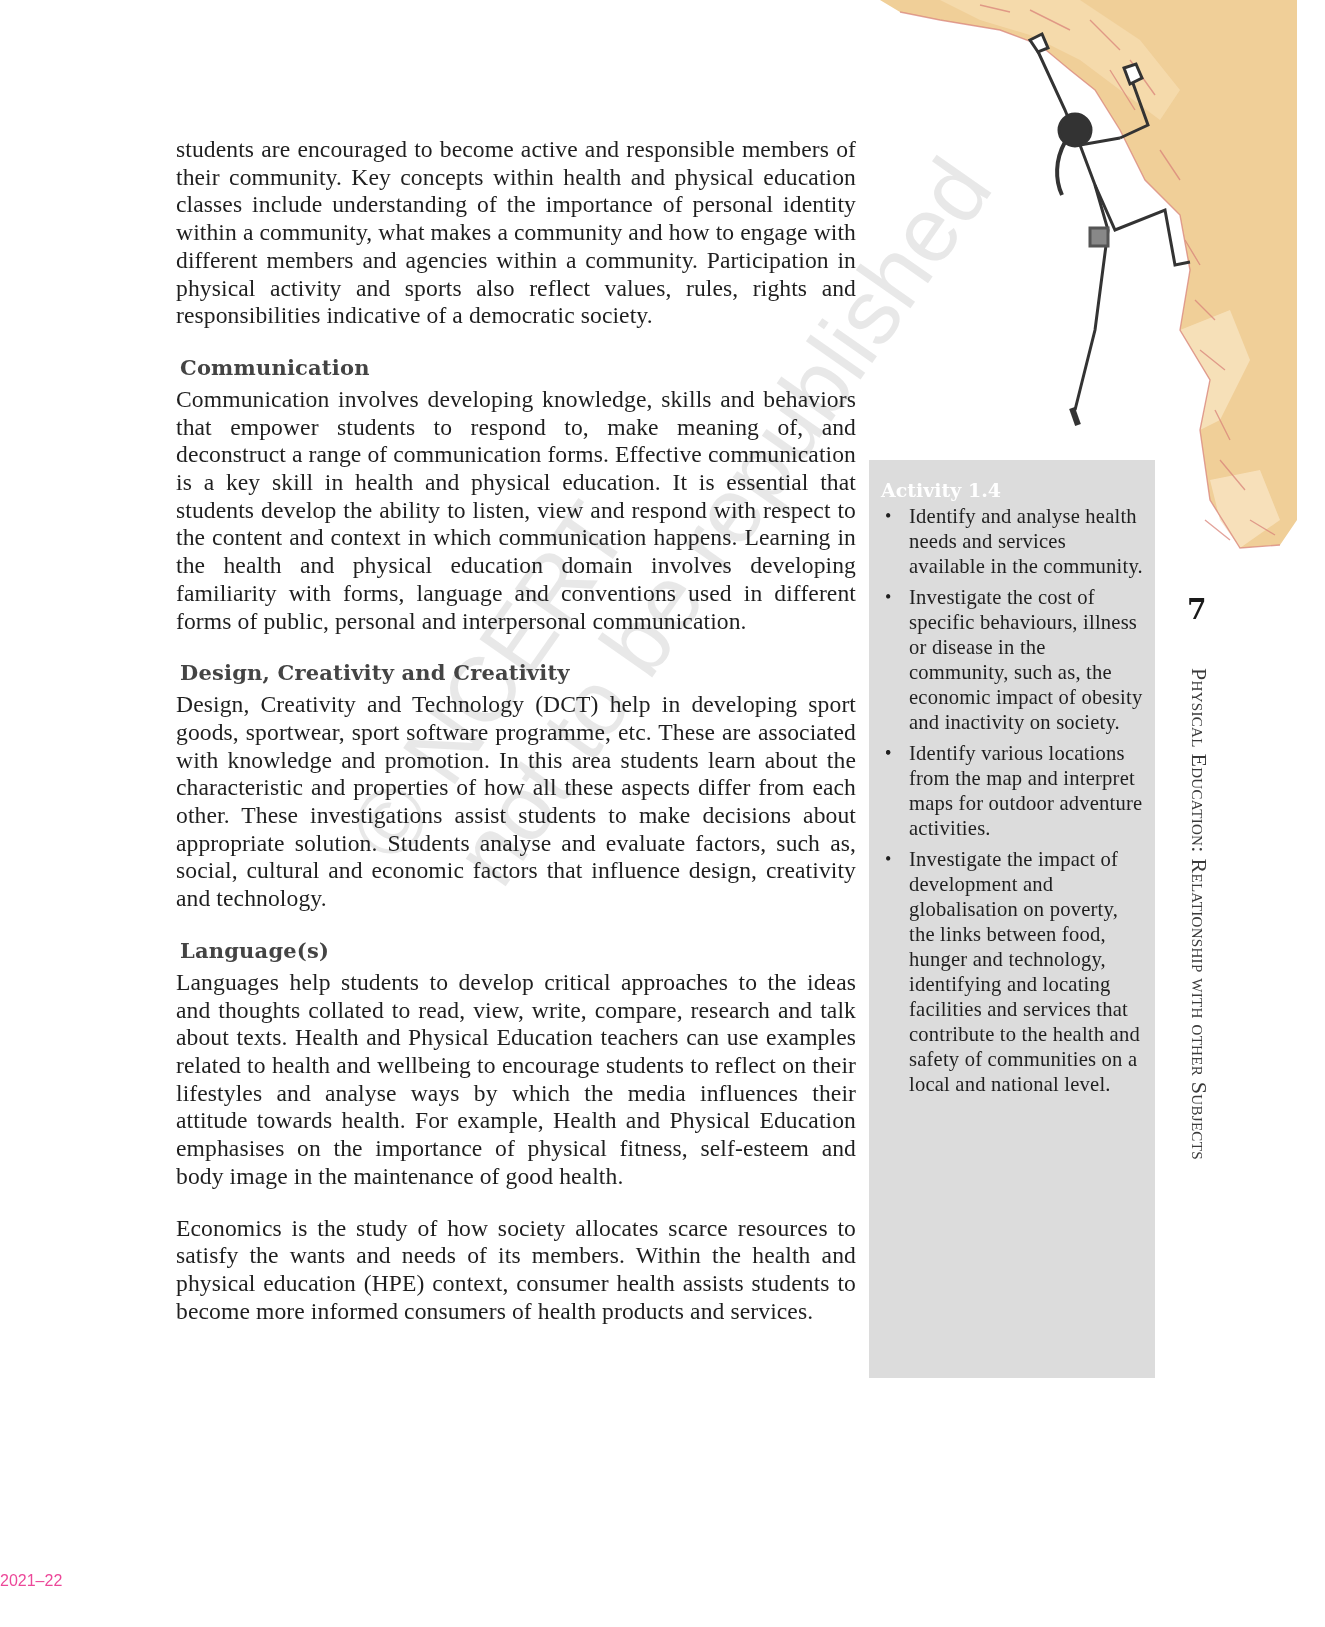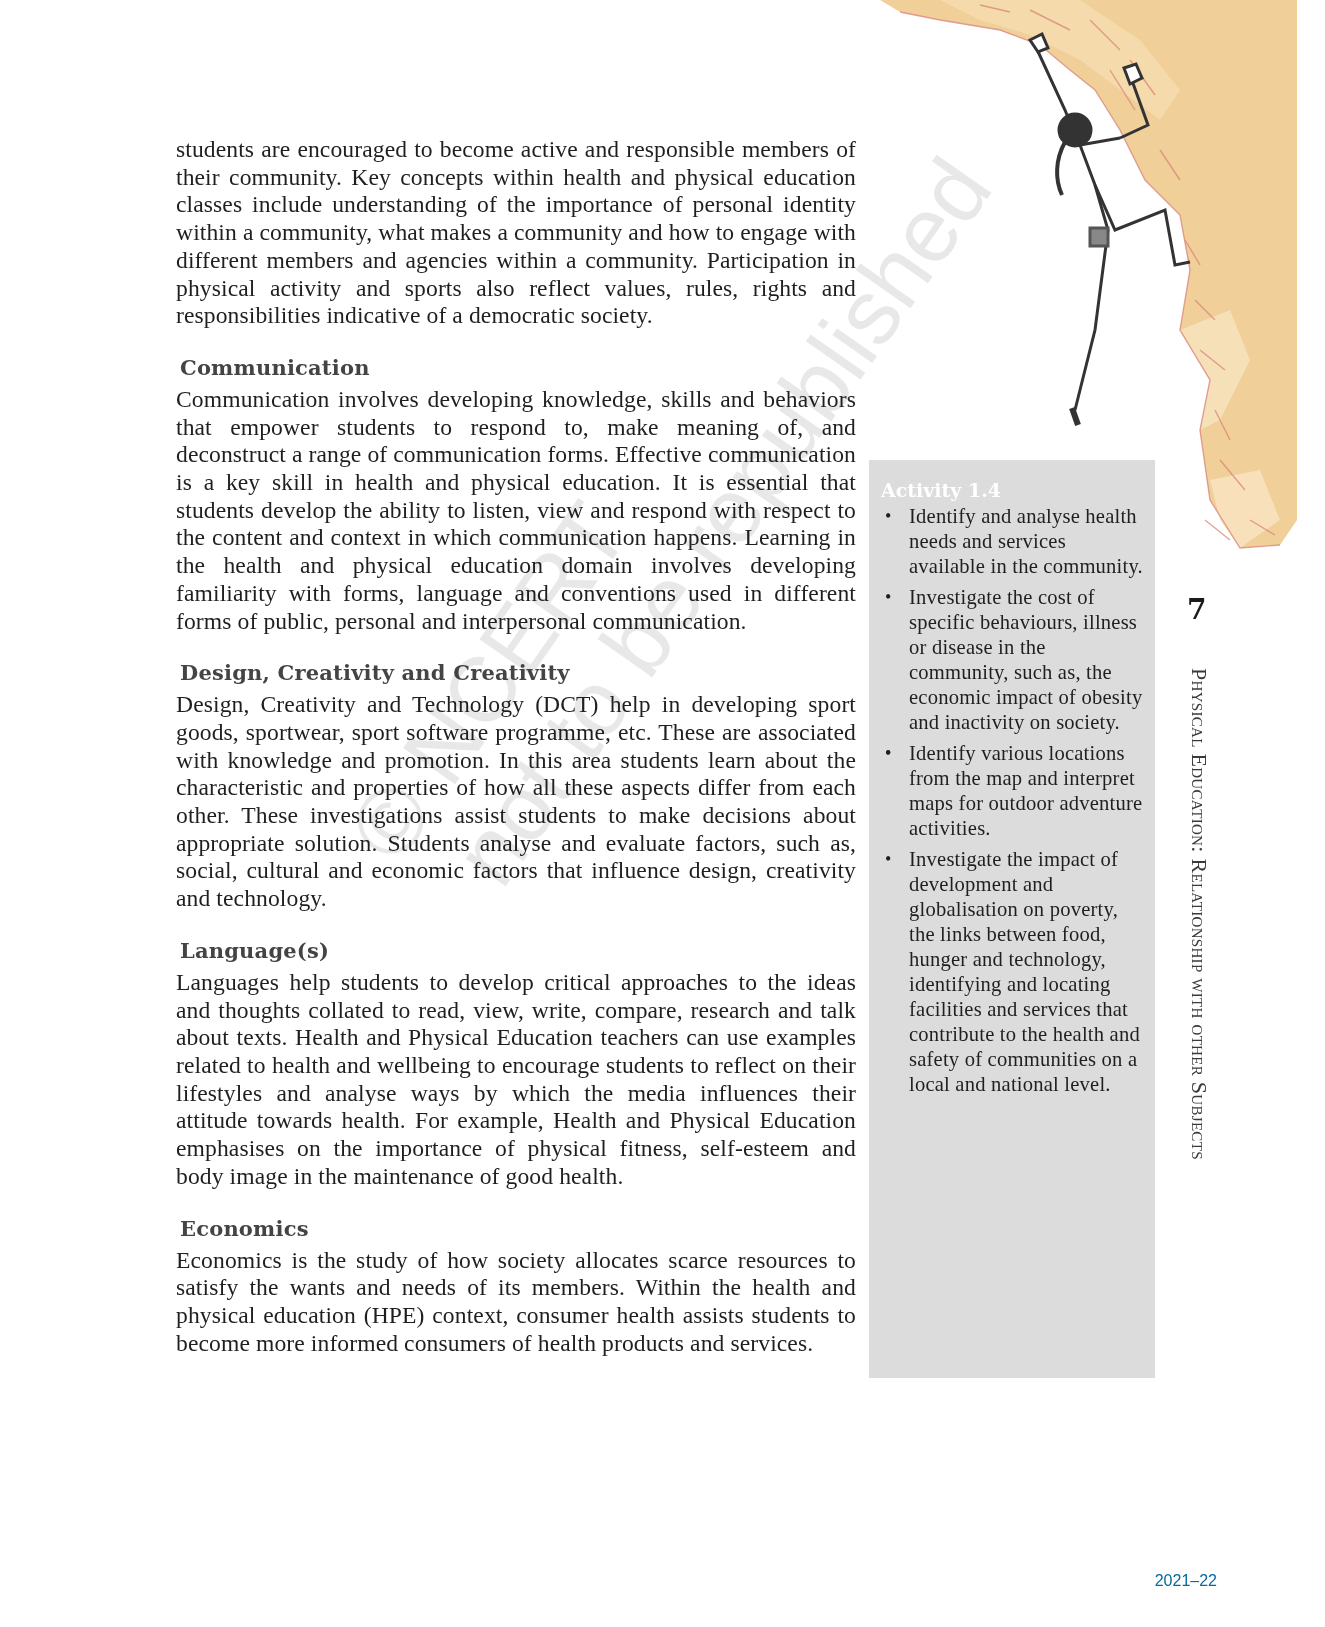--- a/index.html
+++ b/index.html
@@ -47,22 +47,22 @@
       position: absolute; left: 1187px; top: 593px;
       font-family: "DejaVu Serif", serif; font-weight: bold; font-size: 28px; color: #1a1a1a;
     }
     .running-head {
       position: absolute; left: 1186px; top: 668px;
       writing-mode: vertical-rl; font-variant: small-caps;
       font-family: "Liberation Serif", "DejaVu Serif", serif;
       font-size: 22px; color: #3a3a3a; letter-spacing: 0.3px; white-space: nowrap;
     }
     .footer {
-      position: absolute; left: 0; width: 1217px; top: 1572px; text-align: right;
-      font-family: "Liberation Sans", sans-serif; font-size: 16px; color: #0369a1;
+      position: absolute; left: 0; width: 1217px; top: 1572px; text-align: left;
+      font-family: "Liberation Sans", sans-serif; font-size: 16px; color: #ec4899;
     }
     .illustration { position: absolute; left: 880px; top: 0; width: 445px; height: 570px; }
     .watermark {
       position: absolute; left: 330px; top: 820px; transform: rotate(-55deg);
       transform-origin: left top; color: rgba(150,150,150,0.22);
       font-family: "Liberation Sans", sans-serif; font-size: 92px; line-height: 100px;
       white-space: nowrap; pointer-events: none;
     }
   </style>
 </head>
@@ -111,21 +111,20 @@
     <h3 class="heading">Design, Creativity and Creativity</h3>
     <p class="para">Design, Creativity and Technology (DCT) help in developing sport goods, sportwear, sport software programme, etc. These are associated with knowledge and promotion.  In this area students learn about the characteristic and properties of how all these aspects differ from each other. These investigations assist students to make decisions about appropriate solution. Students analyse and evaluate factors, such as, social, cultural and economic factors that influence design, creativity and technology.</p>
   </div>
 
   <div class="section">
     <h3 class="heading">Language(s)</h3>
     <p class="para">Languages help students to develop critical approaches to the ideas and thoughts collated to read, view, write, compare, research and talk about texts. Health and Physical Education teachers can use examples related to health and wellbeing to encourage students to reflect on their lifestyles and analyse ways by which the media influences their attitude towards health. For example, Health and Physical Education emphasises on the importance of physical fitness, self-esteem and body image in the maintenance of good health.</p>
   </div>
 
   <div class="section">
-    <h3 class="heading">Economics</h3>
     <p class="para">Economics is the study of how society allocates scarce resources to satisfy the wants and needs of its members. Within the health and physical education (HPE) context, consumer health assists students to become more informed consumers of health products and services.</p>
   </div>
 </div>
 
 <div class="activity">
   <h4 class="activity-title">Activity 1.4</h4>
   <ul>
     <li><span class="bullet">•</span><span>Identify and analyse health needs and services available in the community.</span></li>
     <li><span class="bullet">•</span><span>Investigate the cost of specific behaviours, illness or disease in the community, such as, the economic impact of obesity and inactivity on society.</span></li>
     <li><span class="bullet">•</span></li>

